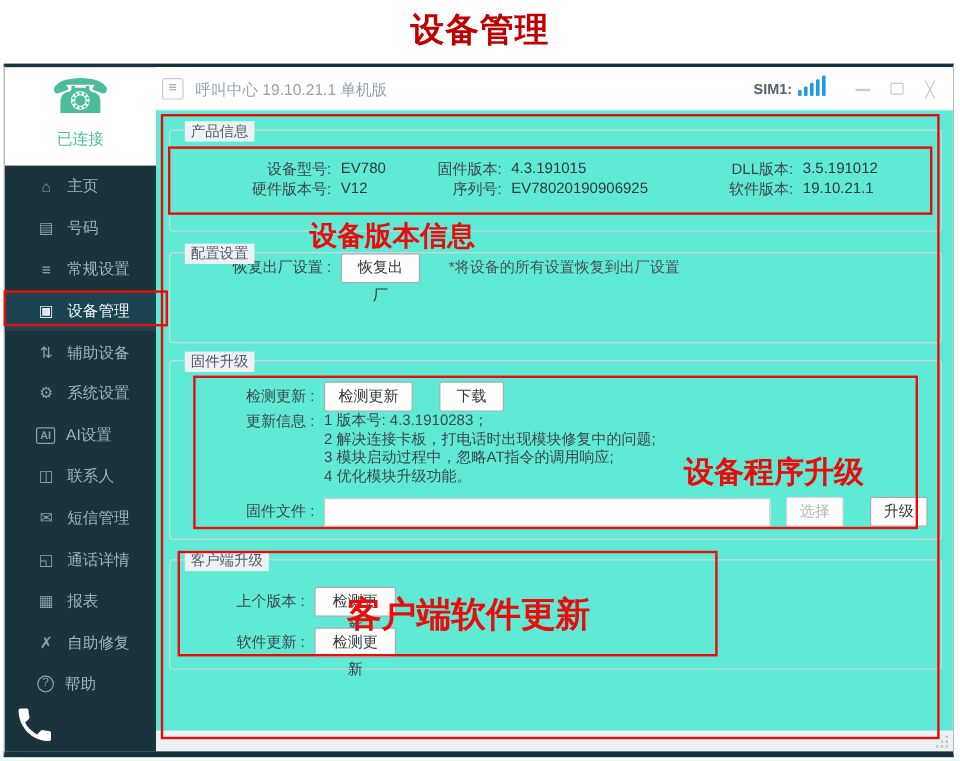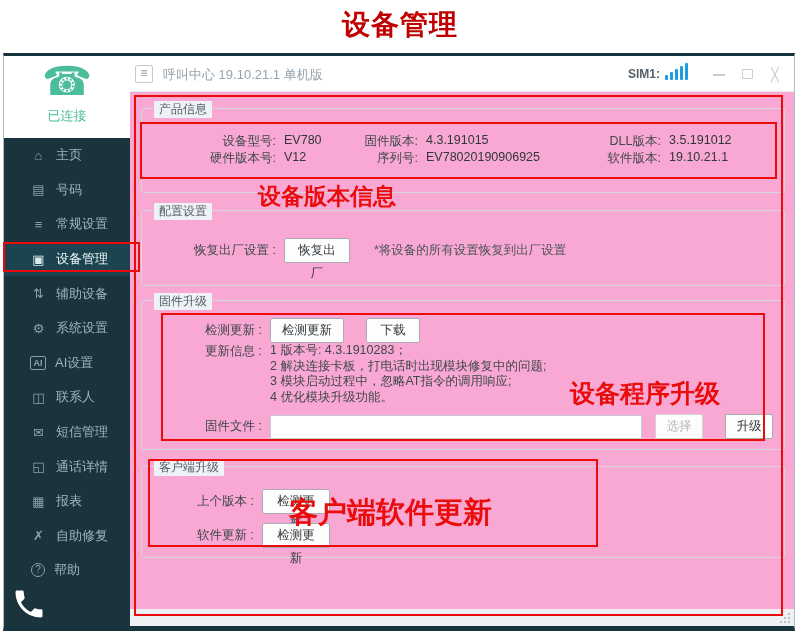--- a/index.html
+++ b/index.html
@@ -49,21 +49,21 @@
   .mi .ic { width:17px; margin-right:9px; font-size:13px; text-align:center; color:#8aa1a9; flex:none; }
   .mi.selected { background:#1b4450; color:#eef6f8; }
   .mi.selected .ic { color:#dce9ec; }
   .ic.boxed { border:1px solid currentColor; font-size:9px; font-weight:bold;
     line-height:12px; height:14px; width:16px; border-radius:2px; }
   .ic.circled { border:1px solid currentColor; border-radius:50%; width:14px; height:14px;
     font-size:10px; line-height:12px; margin-left:1px; }
   .handset { position:absolute; left:7px; bottom:4px; width:36px; height:36px; cursor:pointer; }
 
   
-  .content { position:absolute; left:126px; top:36px; right:0; bottom:17px; background:#f9a8d4; }
+  .content { position:absolute; left:126px; top:36px; right:0; bottom:17px; background:#5eead4; }
   .gbox { position:absolute; left:11px; right:9px; border:1px solid #d3d7db; border-radius:3px; }
   .gbox .legend { position:absolute; top:-8px; left:12px; background:#eef1f5;
     padding:0 5px; font-size:12px; color:#505c64; }
   .gbox.product  { top:16px;  height:85px; }
   .gbox.config   { top:118px; height:76px; }
   .gbox.firmware { top:208px; height:150px; }
   .gbox.client   { top:374px; height:92px; }
 
   .prow { display:flex; padding-left:34px; font-size:12.5px; }
   .prow.r1 { margin-top:24px; } .prow.r2 { }
@@ -73,21 +73,21 @@
   .c1 .plabel { width:100px; } .c2 .plabel { width:72px; } .c3 .plabel { width:85px; }
   .pvalue { margin-left:8px; color:#2f373c; }
 
   .frow { display:flex; align-items:center; padding-left:34px; font-size:12.5px; }
   .flabel { width:86px; text-align:right; color:#3f474d; flex:none; }
   .btn { display:inline-block; background:#fdfdfd; border:1px solid #a8adb2; border-radius:2px;
     font-size:12.5px; color:#33393e; text-align:center; height:25px; line-height:23px;
     cursor:pointer; padding:0 10px; }
   .btn.disabled { color:#b4b8bc; border-color:#d2d5d8; cursor:default; }
   .note { margin-left:24px; color:#4a5258; }
-  .cfg-row { margin-top:27px; }
+  .cfg-row { }
   .fw-row1 { margin-top:17px; }
   .fw-row2 { margin-top:0; align-items:flex-start; }
   .info-lines { line-height:15.5px; color:#3f474d; margin-left:8px; }
   .fw-row3 { margin-top:9px; }
   .file-input { width:372px; height:24px; border:1px solid #c4cbd1; background:#fff;
     margin-left:8px; padding:0 4px; font-size:12px; }
   .cl-row1 { margin-top:22px; } .cl-row2 { margin-top:9px; }
   .frow .btn + .btn { margin-left:22px; }
   .lbl-gap { margin-left:8px; }
   .sel-gap { margin-left:13px; }

